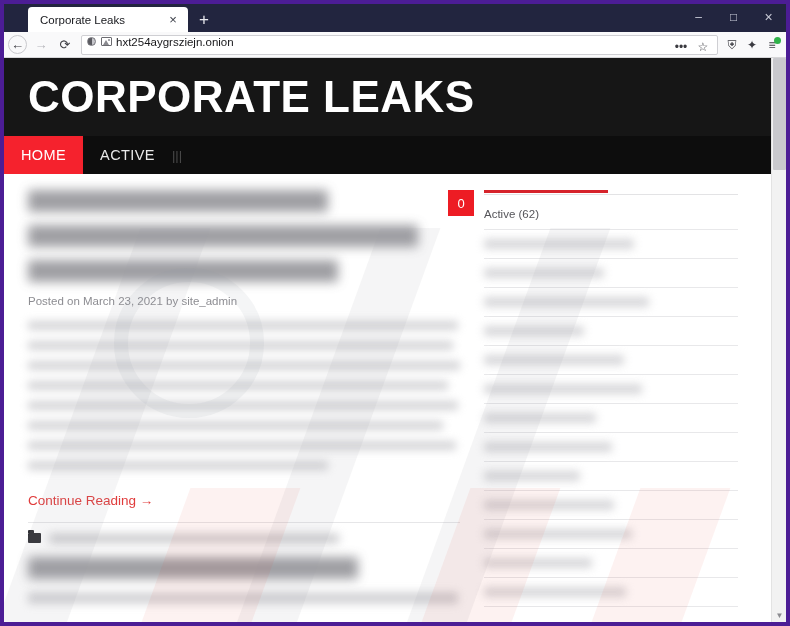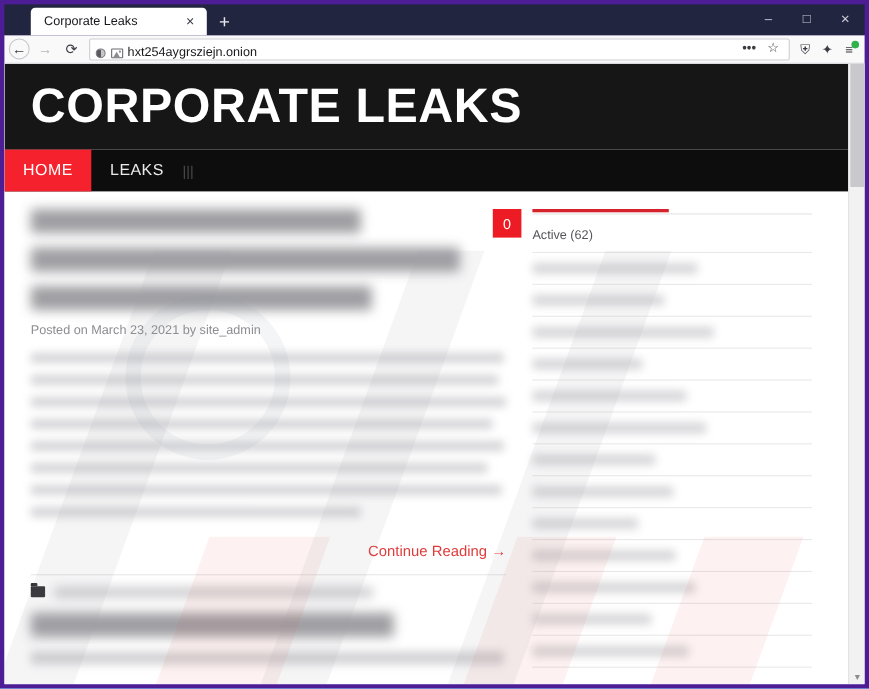--- a/index.html
+++ b/index.html
@@ -106,21 +106,21 @@
     margin-right: 2px;
   }
   .navicon.fwd { color: #b6b6bb; }
   .urlbar {
     flex: 1;
     height: 20px;
     background: #ffffff;
     border: 1px solid #cfcfd3;
     border-radius: 2px;
     display: flex;
-    align-items: flex-end;
+    align-items: flex-start;
     padding: 0 4px;
     margin: 0 4px;
     gap: 4px;
   }
   .url-ico {
     width: 11px; height: 11px;
     flex: 0 0 auto;
     display: flex; align-items: center; justify-content: center;
   }
   .dot-ico {
@@ -326,21 +326,21 @@
     width: 26px; height: 26px;
     background: #ed1c24;
     color: #ffffff;
     font-size: 13px;
     display: flex;
     align-items: center;
     justify-content: center;
   }
   .continue-wrap {
     display: flex;
-    justify-content: flex-end;
+    justify-content: flex-start;
     padding: 12px 0 14px 0;
   }
   .continue-link {
     color: #e03b3b;
     font-size: 13.5px;
   }
   .post-divider {
     border-top: 1px solid #e6e6e8;
     margin: 0 0 10px 0;
   }
@@ -477,21 +477,21 @@
         <div class="wm-red" style="left:600px; top:430px; width:90px;  height:200px;"></div>
         <div class="wm-circle" style="left:110px; top:210px; width:150px; height:150px;"></div>
       </div>
 
       <div class="site-header">
         <div class="site-title">CORPORATE LEAKS</div>
       </div>
 
       <div class="site-nav">
         <div class="nav-item active">HOME</div>
-        <div class="nav-item">LEAKS</div>
+        <div class="nav-item">ACTIVE</div>
         <div class="nav-sep">|</div>
         <div class="nav-sep">|</div>
         <div class="nav-sep">|</div>
       </div>
 
       <div class="content">
 
         <div class="main-col">
 
           <div class="post">

